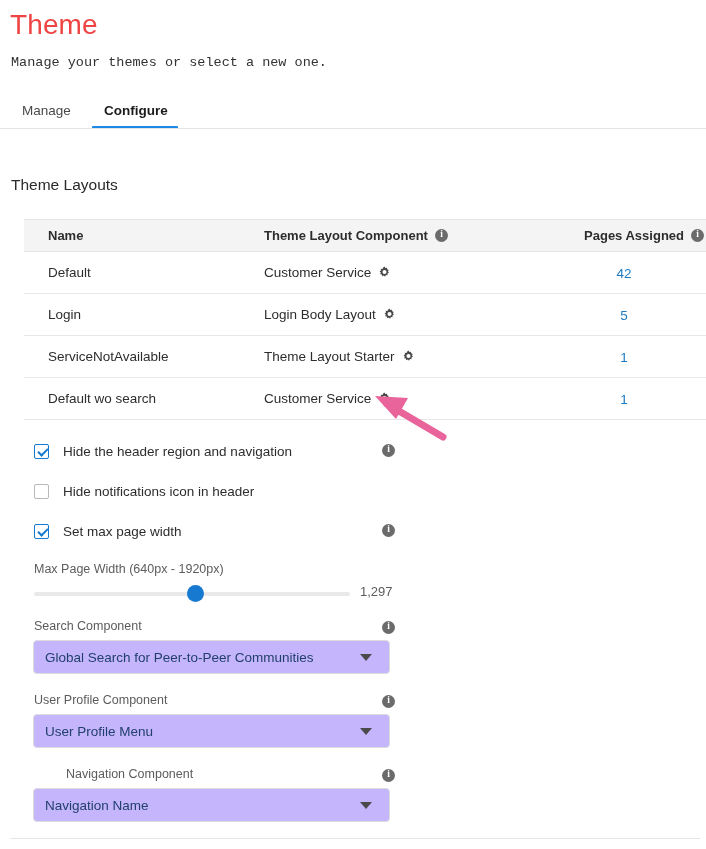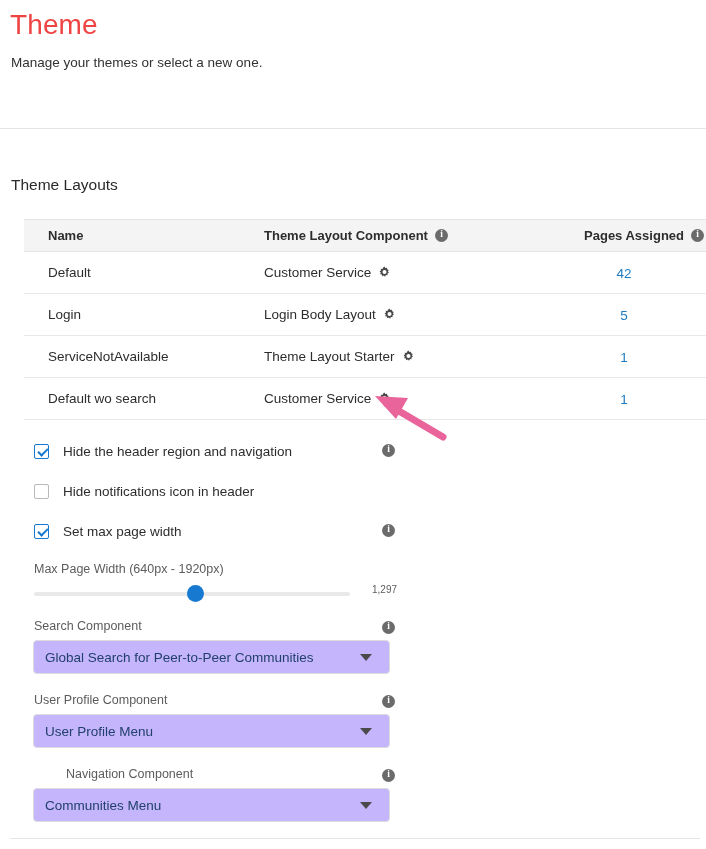--- a/index.html
+++ b/index.html
@@ -13,21 +13,21 @@
   .page { position: relative; width: 706px; height: 849px; overflow: hidden; background:#fff; }
 
   
   .page-title {
     position: absolute; left: 10px; top: 8px;
     font-size: 28px; font-weight: 400; color: #ef4444;
     letter-spacing: 0.1px; line-height: 34px;
   }
   .page-subtitle {
     position: absolute; left: 11px; top: 54px;
-    font-size: 13.5px; color: #323232; line-height: 18px;
+    font-size: 13.5px; color: #323232; line-height: 18px; font-family: Liberation Mono, monospace;
   }
 
   
   .tabs { position: absolute; left: 11px; top: 96px; width: 684px; height: 32px; }
   .tab {
     position: absolute; top: 0; height: 30px;
     font-size: 13.5px; color: #4a4a4a; line-height: 30px;
     cursor: pointer; white-space: nowrap;
   }
   .tab.active { font-weight: 700; color: #1b1b1b; }
@@ -102,22 +102,22 @@
   .slider-wrap { position: absolute; left: 34px; top: 586px; width: 360px; height: 16px; }
   .slider-track {
     position: absolute; left: 0; top: 6px; width: 316px; height: 4px;
     background: #e9e9e9; border-radius: 2px; cursor: pointer;
   }
   .slider-thumb {
     position: absolute; top: -1px; width: 17px; height: 17px; border-radius: 50%;
     background: #1779d0; cursor: pointer;
   }
   .slider-value {
-    position: absolute; left: 338px; top: -2px;
-    font-size: 10px; color: #5c5c5c; white-space: nowrap;
+    position: absolute; left: 326px; top: -2px;
+    font-size: 13px; color: #5c5c5c; white-space: nowrap;
   }
 
   
   .select {
     position: absolute; left: 33px; width: 357px; height: 34px;
     border: 1px solid #dcdcdc; border-radius: 4px; background: #c4b5fd;
     display: flex; align-items: center; cursor: pointer;
   }
   .select-value {
     font-size: 13.5px; color: #23406b; padding-left: 11px; flex: 1 1 auto;
@@ -135,20 +135,25 @@
   .annotation { position: absolute; left: 0; top: 0; width: 706px; height: 849px; pointer-events: none; }
 </style>
 </head>
 <body>
 
 <div class="page">
 
   <div class="page-title">Theme</div>
   <div class="page-subtitle">Manage your themes or select a new one.</div>
 
+  <div class="tabs">
+    <div class="tab" style="left:11px;">Manage</div>
+    <div class="tab active" style="left:93px;">Configure</div>
+    <div class="tab-underline" style="left:81px; width:86px;"></div>
+  </div>
   <div class="tabs-rule"></div>
 
   <div class="section-title">Theme Layouts</div>
 
   <div class="table">
 
     <div class="table-head">
       <div class="col-name th">
         <span>Name</span>
       </div>
@@ -275,21 +280,21 @@
   <div class="select" style="top:714px;">
     <span class="select-value">User Profile Menu</span>
     <span class="caret"></span>
   </div>
 
   <div class="field-label" style="top:767px;margin-left:32px;">Navigation Component</div>
   <span class="info-icon" style="position:absolute;left:375px;top:769px;">
       <i>i</i>
     </span>
   <div class="select" style="top:788px;">
-    <span class="select-value">Communities Menu</span>
+    <span class="select-value">Navigation Name</span>
     <span class="caret"></span>
   </div>
 
   <div class="bottom-rule"></div>
 
   <svg class="annotation" viewBox="0 0 706 849">
     <g>
       <line x1="443" y1="437" x2="387" y2="404" stroke="#e8649a" stroke-width="7" stroke-linecap="round"></line>
       <polygon points="375,396 408,398 396,419" fill="#e8649a"></polygon>
     </g>

